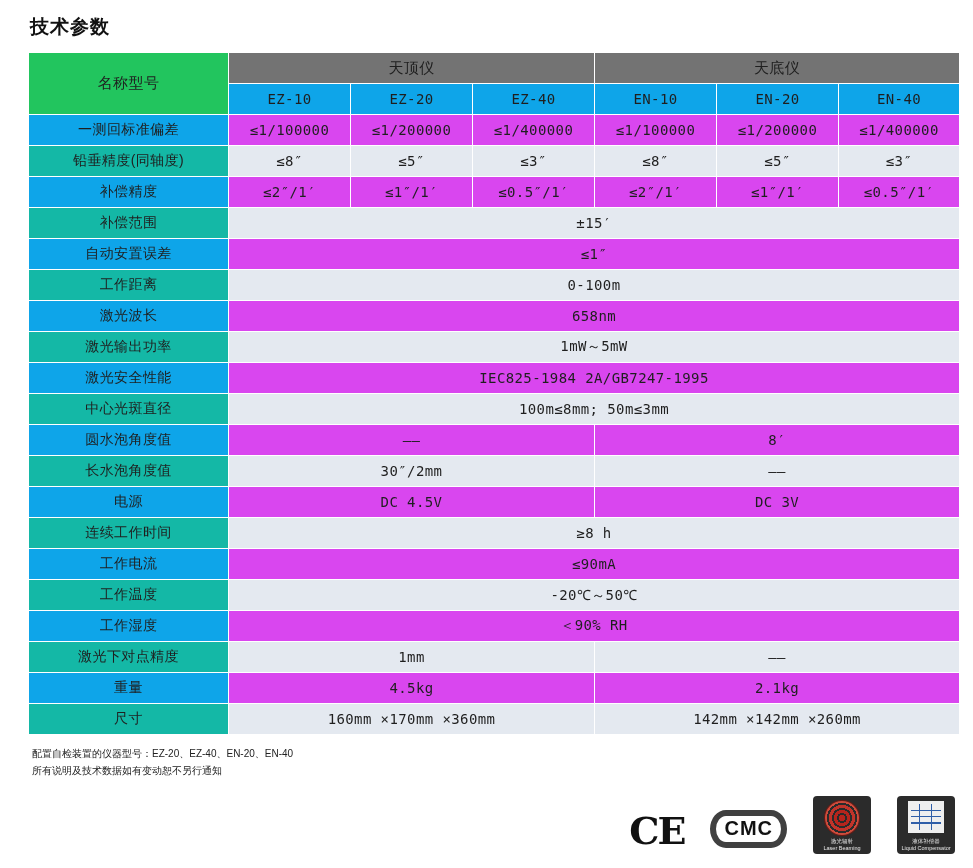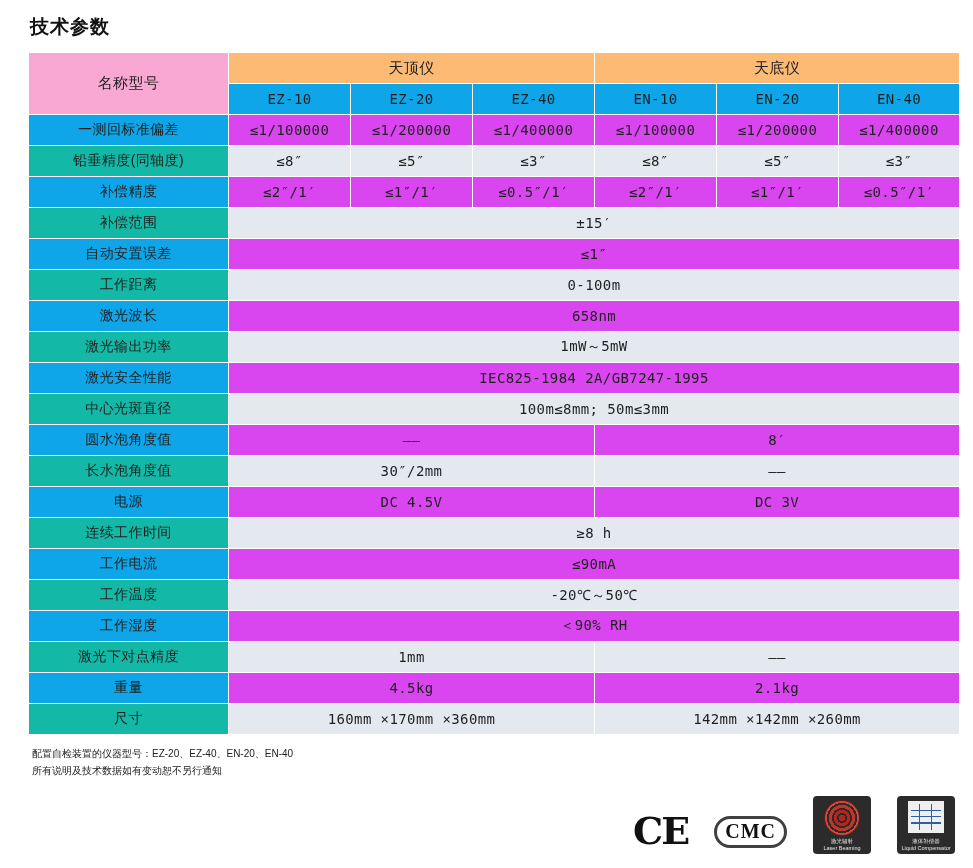--- a/index.html
+++ b/index.html
@@ -26,26 +26,26 @@
     padding:0;
     height:30px;
     text-align:center;
     vertical-align:middle;
     font-weight:normal;
     color:#1f1f1f;
     letter-spacing:0.4px;
   }
   
   .hdr-group{
-    background:#fdba74;
+    background:#737373;
     font-size:15px;
     height:36px;
   }
   .hdr-name{
-    background:#f9a8d4;
+    background:#22c55e;
     font-size:15px;
   }
   .hdr-model{
     background:#0ea5e9;
     font-family:"DejaVu Sans Mono","Liberation Mono",monospace;
     font-size:14px;
     letter-spacing:1px;
     height:30px;
   }
   
@@ -82,28 +82,28 @@
   .ce{
     font-family:"DejaVu Serif","Liberation Serif",serif;
     font-size:38px;
     font-weight:bold;
     letter-spacing:-2px;
     color:#111;
     line-height:1;
     margin-bottom:4px;
   }
   .cmc{
-    border:3px solid #404040;
+    border:6px solid #404040;
     border-radius:16px/50%;
     font-size:20px;
     font-weight:bold;
     letter-spacing:1px;
     padding:1px 8px 2px 8px;
     color:#111;
-    font-family:Liberation Serif, serif;
+    font-family:Liberation Sans, sans-serif;
     margin-bottom:6px;
     margin-top:20px;
   }
   .badge{
     width:58px;height:58px;
     background:#2b2b2b;
     border-radius:4px;
     position:relative;
     display:flex;flex-direction:column;align-items:center;justify-content:flex-start;
     overflow:hidden;

